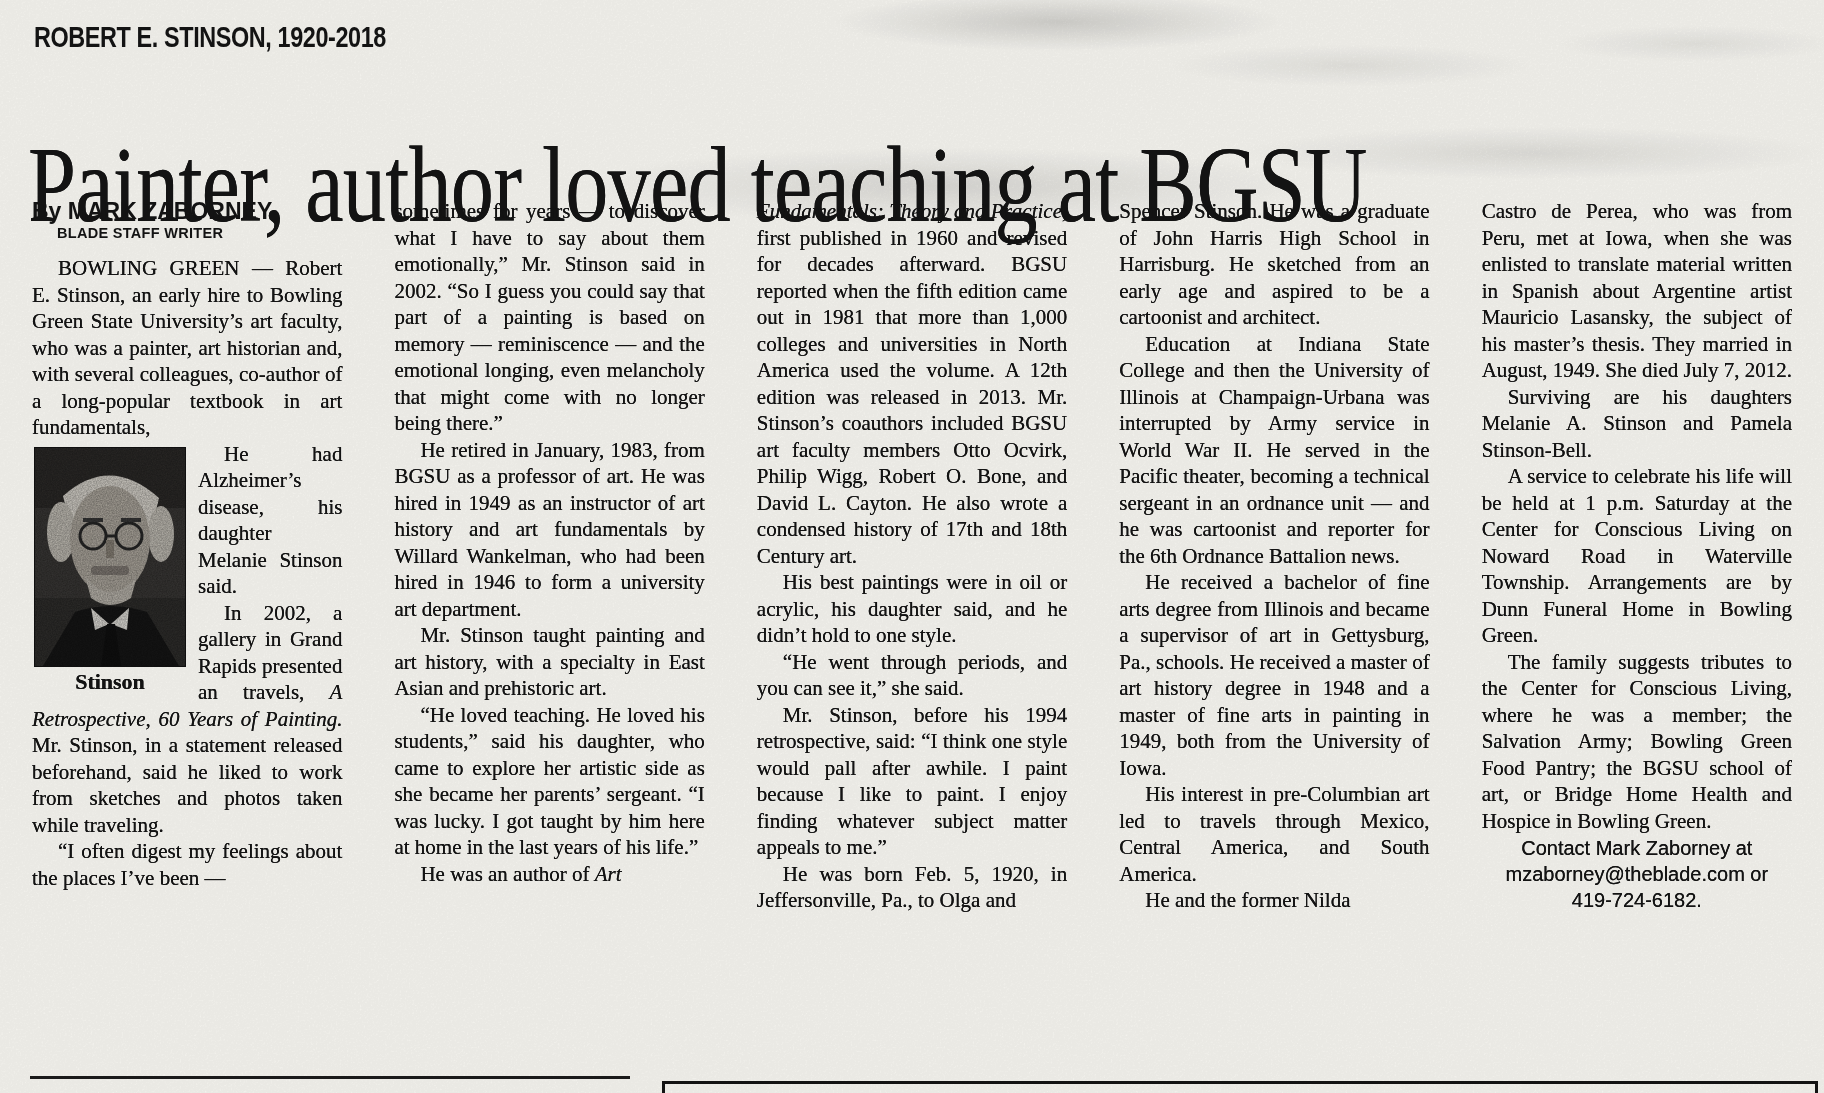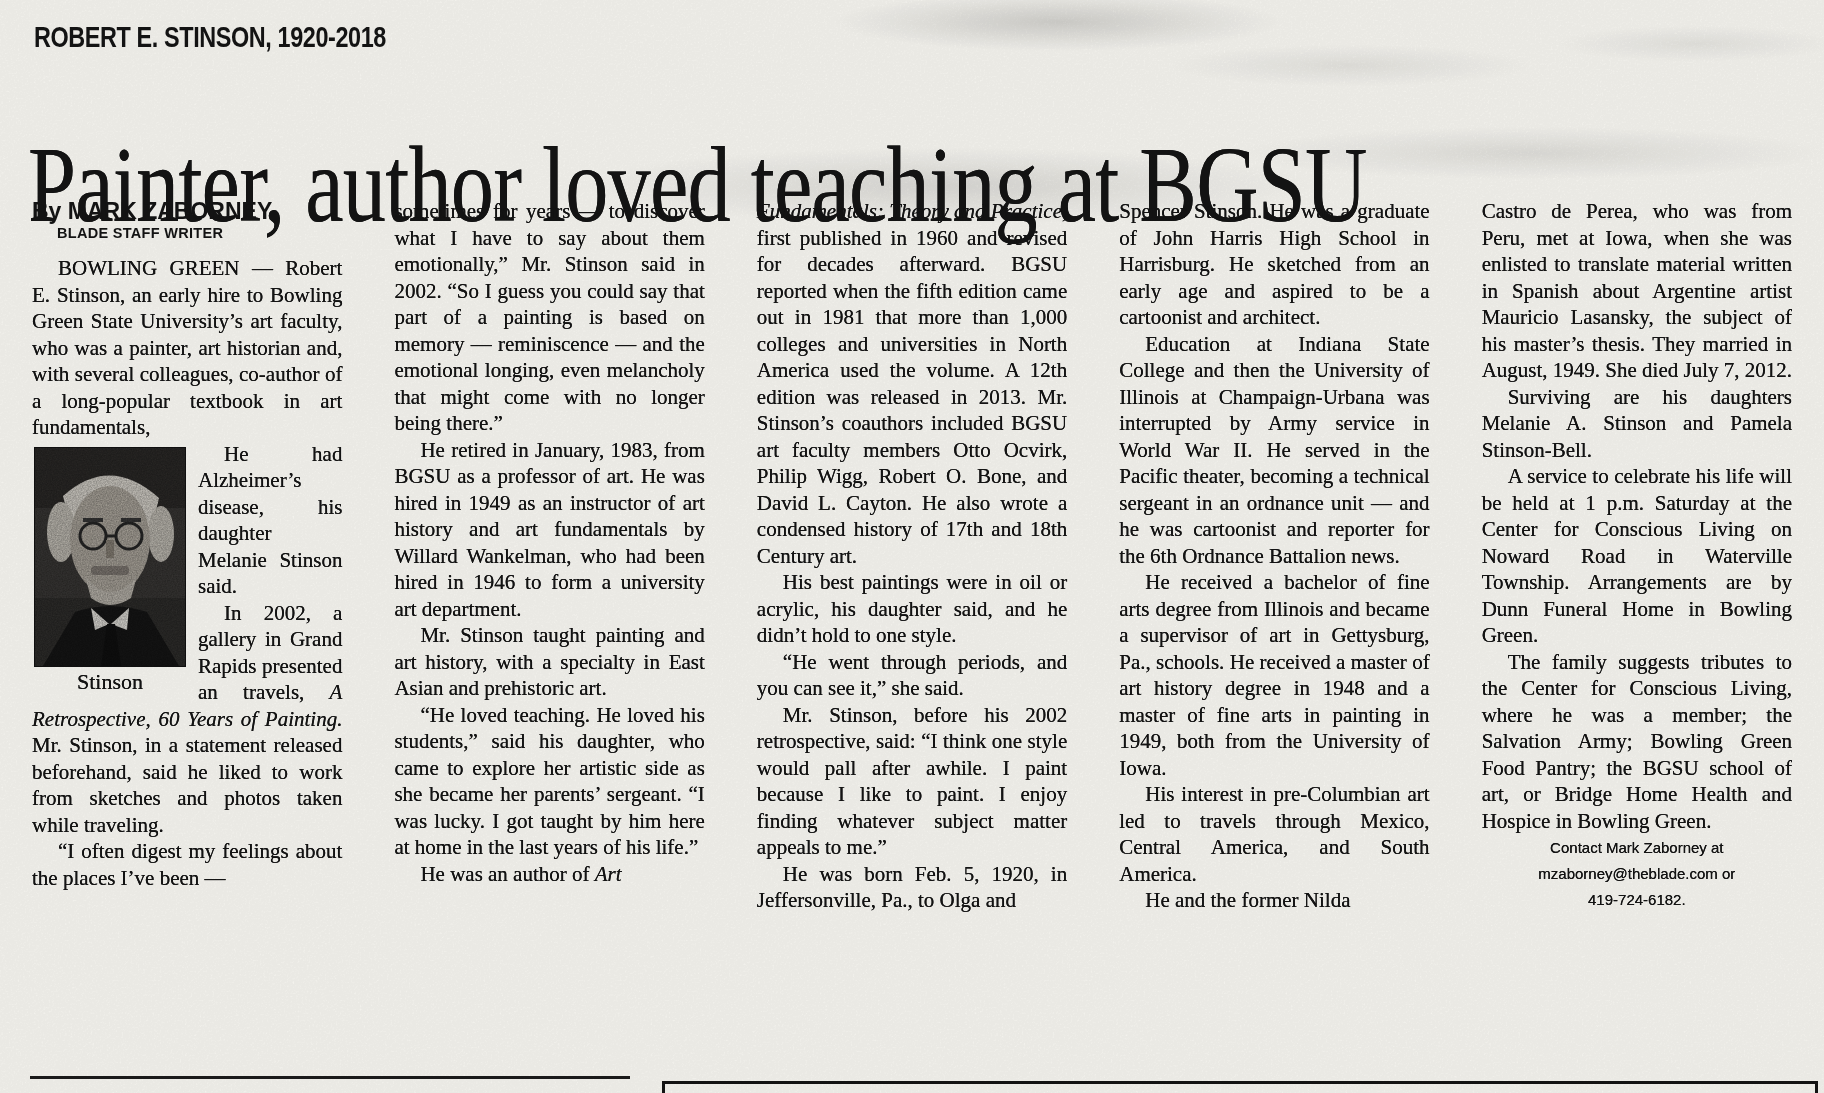--- a/index.html
+++ b/index.html
@@ -39,23 +39,23 @@
     font-size:21px;line-height:26.5px;text-align:justify;
     hyphens:auto;overflow-wrap:break-word;
   }
   .para{margin:0;text-shadow:0 0 .5px currentColor;}
   .indent{text-indent:26px;}
   .byline-block{margin-bottom:13px;}
   .byline{font-family:"Liberation Sans", sans-serif;font-weight:700;font-size:23px;line-height:27px;}
   .byline-role{font-family:"Liberation Sans", sans-serif;font-weight:700;font-size:14.5px;line-height:17px;letter-spacing:.3px;margin-left:25px;}
   figure.photo{float:left;width:152px;margin:6px 12px 2px 2px;padding:0;}
   figure.photo svg{display:block;width:150px;height:218px;border:1px solid #111;}
-  figcaption{font-weight:400;font-size:22px;text-align:center;margin-top:2px;text-shadow:0 0 .5px currentColor;}
+  figcaption{font-weight:700;font-size:22px;text-align:center;margin-top:2px;text-shadow:0 0 .5px currentColor;}
   .tagline{
-    font-family:"Liberation Sans", sans-serif;font-size:15px;line-height:24px;
+    font-family:"Liberation Sans", sans-serif;font-size:20px;line-height:24px;
     text-align:center;margin:2px 0 0 0;text-shadow:0 0 .4px currentColor;
   }
   .rule-left{position:absolute;left:30px;top:1076px;width:600px;height:3px;background:#1c1c1c;}
   .box-partial{
     position:absolute;left:662px;top:1081px;width:1150px;height:12px;
     border:3px solid #151515;border-bottom:none;background:#faf9f4;
   }
   i{font-style:italic;margin-top:26px;}
 </style>
 </head>
@@ -116,21 +116,21 @@
     <p class="para indent">He retired in January, 1983, from BGSU as a professor of art. He was hired in 1949 as an instructor of art history and art fundamentals by Willard Wankelman, who had been hired in 1946 to form a university art department.</p>
     <p class="para indent">Mr. Stinson taught painting and art history, with a specialty in East Asian and prehistoric art.</p>
     <p class="para indent">“He loved teaching. He loved his students,” said his daughter, who came to explore her artistic side as she became her parents’ sergeant. “I was lucky. I got taught by him here at home in the last years of his life.”</p>
     <p class="para indent"><span>He was an author of </span><i>Art</i></p>
   </div>
 
   <div class="col">
     <p class="para"><i>Fundamentals: Theory and Practice,</i><span> first published in 1960 and revised for decades afterward. BGSU reported when the fifth edition came out in 1981 that more than 1,000 colleges and universities in North America used the volume. A 12th edition was released in 2013. Mr. Stinson’s coauthors included BGSU art faculty members Otto Ocvirk, Philip Wigg, Robert O. Bone, and David L. Cayton. He also wrote a condensed history of 17th and 18th Century art.</span></p>
     <p class="para indent">His best paintings were in oil or acrylic, his daughter said, and he didn’t hold to one style.</p>
     <p class="para indent">“He went through periods, and you can see it,” she said.</p>
-    <p class="para indent">Mr. Stinson, before his 2002 retrospective, said: “I think one style would pall after awhile. I paint because I like to paint. I enjoy finding whatever subject matter appeals to me.”</p>
+    <p class="para indent">Mr. Stinson, before his 1994 retrospective, said: “I think one style would pall after awhile. I paint because I like to paint. I enjoy finding whatever subject matter appeals to me.”</p>
     <p class="para indent">He was born Feb. 5, 1920, in Jeffersonville, Pa., to Olga and</p>
   </div>
 
   <div class="col">
     <p class="para">Spencer Stinson. He was a graduate of John Harris High School in Harrisburg. He sketched from an early age and aspired to be a cartoonist and architect.</p>
     <p class="para indent">Education at Indiana State College and then the University of Illinois at Champaign-Urbana was interrupted by Army service in World War II. He served in the Pacific theater, becoming a technical sergeant in an ordnance unit — and he was cartoonist and reporter for the 6th Ordnance Battalion news.</p>
     <p class="para indent">He received a bachelor of fine arts degree from Illinois and became a supervisor of art in Gettysburg, Pa., schools. He received a master of art history degree in 1948 and a master of fine arts in painting in 1949, both from the University of Iowa.</p>
     <p class="para indent">His interest in pre-Columbian art led to travels through Mexico, Central America, and South America.</p>
     <p class="para indent">He and the former Nilda</p>
   </div>

